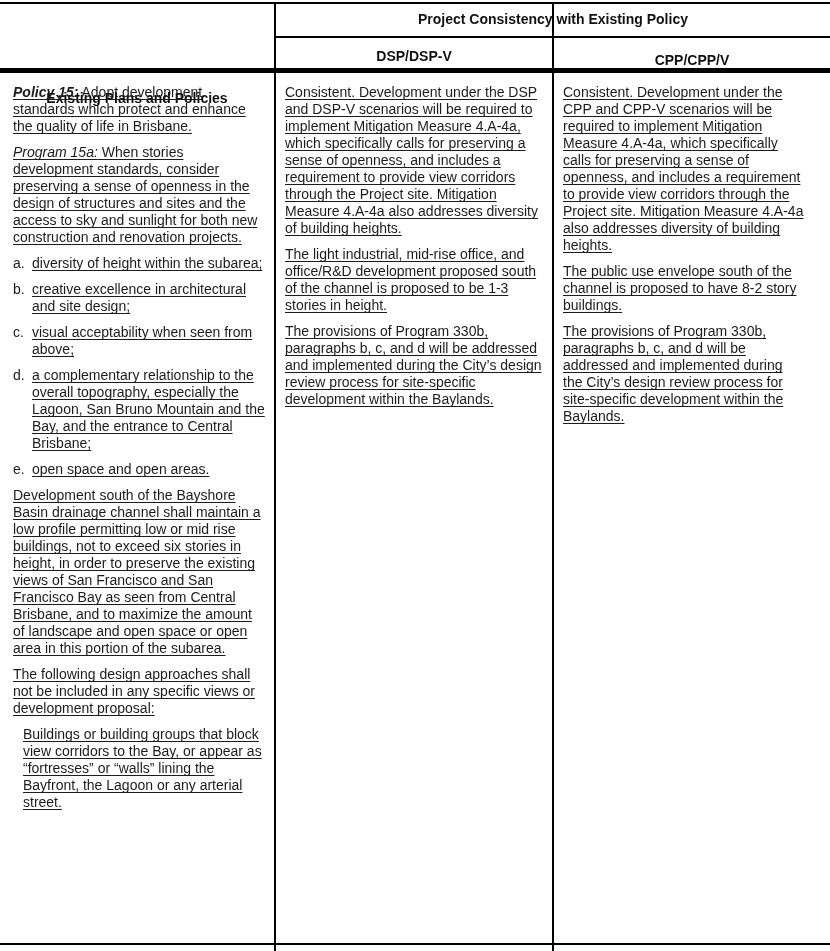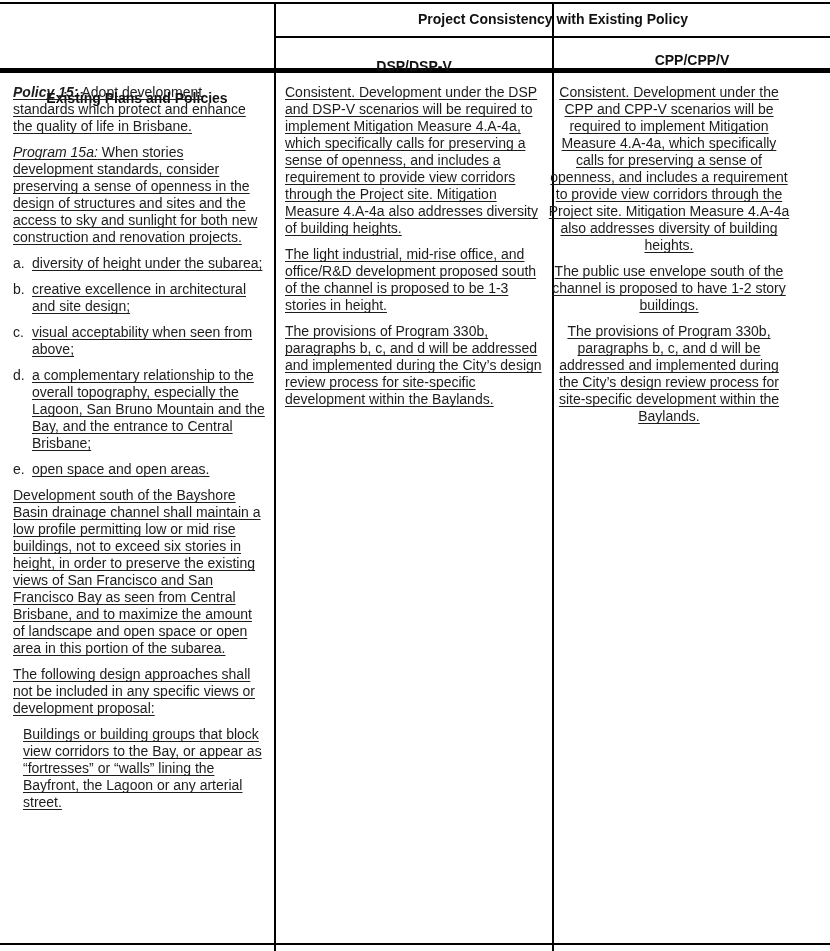--- a/index.html
+++ b/index.html
@@ -28,35 +28,35 @@
     display: flex;
     align-items: center;
     justify-content: center;
     text-align: center;
     font-weight: bold;
     font-size: 14px;
     color: #111;
   }
   .hdr-existing  { left: 0;   top: 38px; width: 274px; height: 28px; margin-top: 46px; }
   .hdr-span      { left: 276px; top: 4px;  width: 554px; height: 30px; }
-  .hdr-dsp       { left: 276px; top: 52px; width: 276px; height: 28px; }
+  .hdr-dsp       { left: 276px; top: 42px; width: 276px; height: 28px; }
   .hdr-cpp       { left: 554px; top: 38px; width: 276px; height: 28px; margin-top: 8px; }
 
   
   .bodycol {
     position: absolute;
     top: 84px;
     font-size: 14px;
     line-height: 17px;
     overflow: hidden;
     height: 858px;
   }
   .bodycol-1 { left: 13px;  width: 252px; }
   .bodycol-2 { left: 285px; width: 260px; }
-  .bodycol-3 { left: 548px; width: 242px; text-align: center; }
+  .bodycol-3 { left: 563px; width: 242px; }
 
   .para { margin: 0 0 9px 0; }
   .para.indent { margin-left: 10px; }
   .u {
     text-decoration: underline;
     text-decoration-thickness: 1px;
     text-underline-offset: 2px;
     text-decoration-skip-ink: none;
   }
   .lead.bi { font-weight: bold; font-style: italic; }
@@ -81,21 +81,21 @@
   <div class="hdr hdr-existing">Existing Plans and Policies</div>
   <div class="hdr hdr-span">Project Consistency with Existing Policy</div>
   <div class="hdr hdr-dsp">DSP/DSP-V</div>
   <div class="hdr hdr-cpp">CPP/CPP/V</div>
 
   <div class="bodycol bodycol-1">
       <p class="para"><span class="lead u bi">Policy 15:</span><span class="u"> Adopt development standards which protect and enhance the quality of life in Brisbane.</span></p>
       <p class="para"><span class="lead u it">Program 15a:</span><span class="u"> When stories development standards, consider preserving a sense of openness in the design of structures and sites and the access to sky and sunlight for both new construction and renovation projects.</span></p>
       <div class="li">
         <span class="marker">a.</span>
-        <span class="li-text u">diversity of height under the subarea;</span>
+        <span class="li-text u">diversity of height within the subarea;</span>
       </div>
       <div class="li">
         <span class="marker">b.</span>
         <span class="li-text u">creative excellence in architectural and site design;</span>
       </div>
       <div class="li">
         <span class="marker">c.</span>
         <span class="li-text u">visual acceptability when seen from above;</span>
       </div>
       <div class="li">
@@ -110,17 +110,17 @@
       <p class="para"><span class="u">The following design approaches shall not be included in any specific views or development proposal:</span></p>
       <p class="para indent"><span class="u">Buildings or building groups that block view corridors to the Bay, or appear as “fortresses” or “walls” lining the Bayfront, the Lagoon or any arterial street.</span></p>
     </div>
   <div class="bodycol bodycol-2">
       <p class="para"><span class="u">Consistent. Development under the DSP and DSP-V scenarios will be required to implement Mitigation Measure 4.A-4a, which specifically calls for preserving a sense of openness, and includes a requirement to provide view corridors through the Project site. Mitigation Measure 4.A-4a also addresses diversity of building heights.</span></p>
       <p class="para"><span class="u">The light industrial, mid-rise office, and office/R&amp;D development proposed south of the channel is proposed to be 1-3 stories in height.</span></p>
       <p class="para"><span class="u">The provisions of Program 330b, paragraphs b, c, and d will be addressed and implemented during the City’s design review process for site-specific development within the Baylands.</span></p>
     </div>
   <div class="bodycol bodycol-3">
       <p class="para"><span class="u">Consistent. Development under the CPP and CPP-V scenarios will be required to implement Mitigation Measure 4.A-4a, which specifically calls for preserving a sense of openness, and includes a requirement to provide view corridors through the Project site. Mitigation Measure 4.A-4a also addresses diversity of building heights.</span></p>
-      <p class="para"><span class="u">The public use envelope south of the channel is proposed to have 1-2 story buildings.</span></p>
+      <p class="para"><span class="u">The public use envelope south of the channel is proposed to have 8-2 story buildings.</span></p>
       <p class="para"><span class="u">The provisions of Program 330b, paragraphs b, c, and d will be addressed and implemented during the City’s design review process for site-specific development within the Baylands.</span></p>
     </div>
 
 </div>
 
 </body></html>

